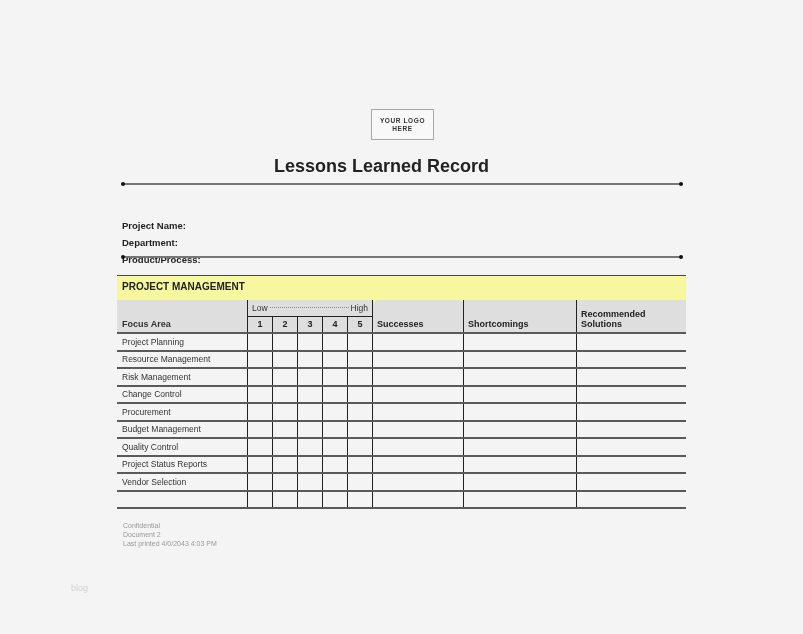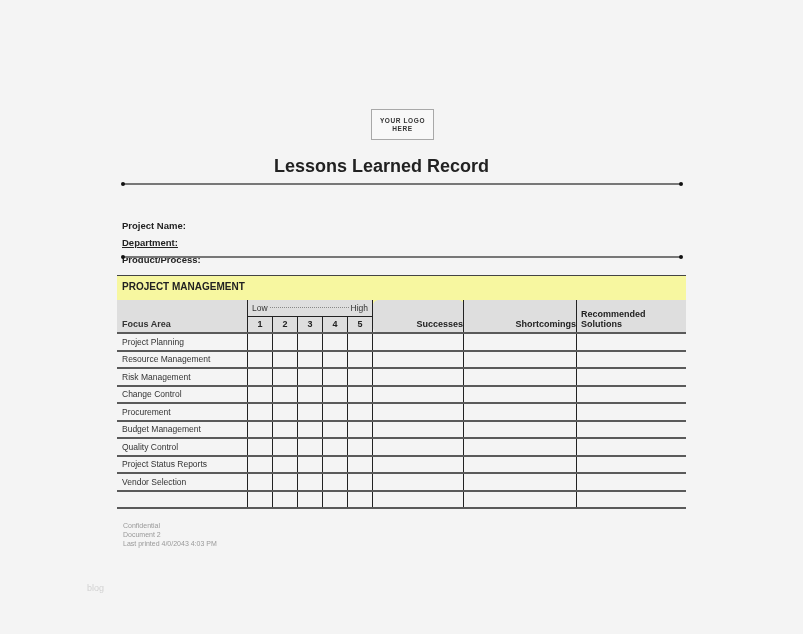--- a/index.html
+++ b/index.html
@@ -61,52 +61,52 @@
     }
     .hdr {
       background: #dedede;
       font-weight: bold; color: #222;
       font-size: 9px;
     }
     .scale-row td { height: 16px; }
     .vb { border-left: 1.5px solid #222; }
     .fa { width: 125px; padding-left: 5px !important; text-align: left; color: #333; }
     .sc { width: 24px; text-align: center; }
-    .succ { width: 86px; padding-left: 4px !important; text-align: right; border-radius: 6px; }
-    .short { width: 108px; padding-left: 4px !important; text-align: right; }
+    .succ { width: 86px; padding-left: 4px !important; text-align: left; border-radius: 6px; }
+    .short { width: 108px; padding-left: 4px !important; text-align: left; }
     .rec { padding-left: 4px !important; text-align: left; line-height: 10px; }
     .lowhigh {
       display: flex; justify-content: space-between; align-items: center;
       padding: 0 4px; font-weight: normal; font-size: 8.5px; color: #333;
     }
     .lowhigh .dots { flex: 1; border-bottom: 1px dotted #888; margin: 0 2px; height: 0; }
     .footer {
       position: absolute; left: 123px; top: 521px;
       font-size: 7px; color: #999; line-height: 9px;
     }
     .watermark {
-      position: absolute; left: 40px; top: 583px;
+      position: absolute; left: 24px; top: 583px;
       font-size: 9px; color: #d2d2d2; padding-left: 47px;
     }
     table.grid tr.body-row td { background: #f4f4f4; }
   </style>
 </head>
 <body>
 
 <div class="logo-box">
   <span>YOUR LOGO</span>
   <span>HERE</span>
 </div>
 
 <div class="title">Lessons Learned Record</div>
 
 <div class="rule" style="top:183px;"></div>
 
 <div class="field" style="top:196px;">Project Name:</div>
-<div class="field" style="top:213px;text-decoration:underline;">Department:</div>
+<div class="field" style="top:213px;">Department:</div>
 <div class="field" style="top:230px;">Product/Process:</div>
 
 <div class="rule" style="top:256px;"></div>
 
 <div class="section-bar">PROJECT MANAGEMENT</div>
 
 <table class="grid">
   <tbody>
       <tr class="hdr scale-row">
     <td class="hdr fa" rowspan="2" style="vertical-align:bottom; padding-bottom:3px; border-bottom:2px solid #5a5a5a;margin-left:9px;">Focus Area</td>

